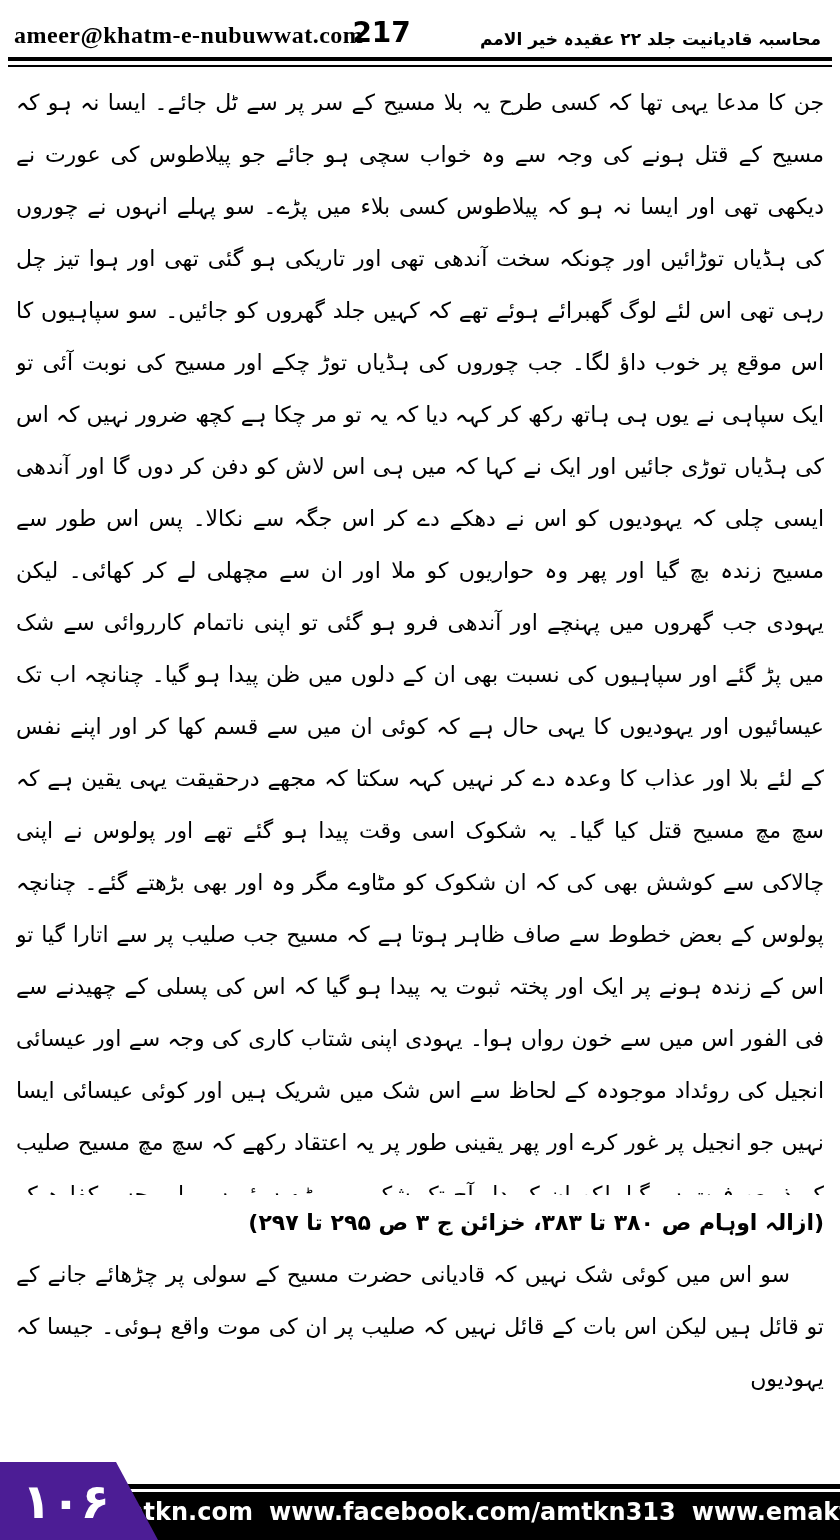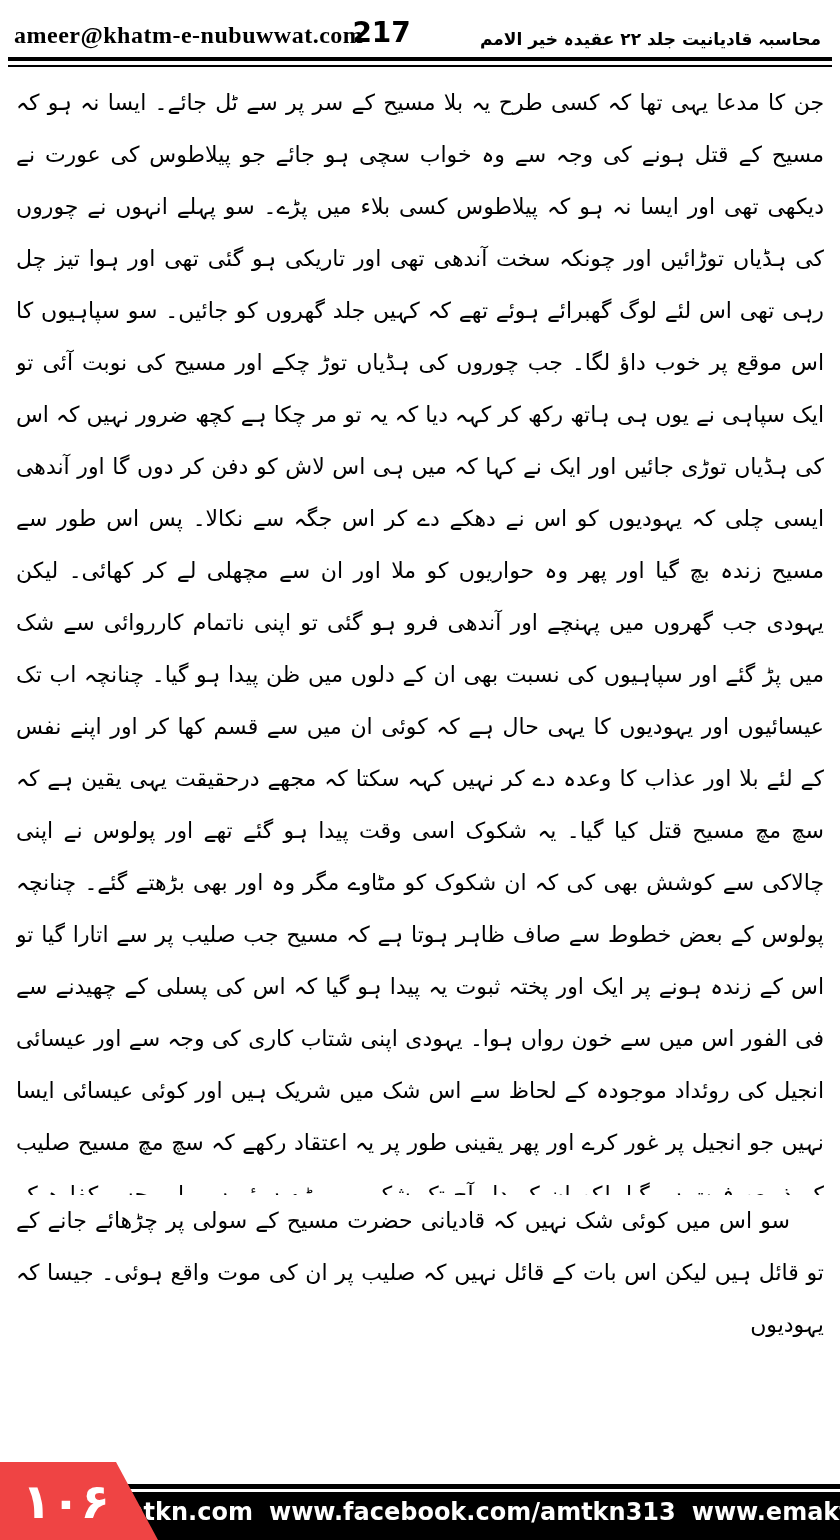--- a/index.html
+++ b/index.html
@@ -96,21 +96,21 @@
     position: absolute;
     top: 5px; left: 0; right: 0;
     height: 3px;
     background: #fff;
   }
   .footer-number {
     position: absolute;
     left: 0; bottom: 0;
     width: 158px;
     height: 78px;
-    background: #ef4444;
+    background: #4c1d95;
     clip-path: polygon(0 0, 116px 0, 158px 100%, 0 100%);
     color: #fff;
     font-weight: 700;
     font-size: 48px;
     display: flex;
     align-items: center;
     justify-content: flex-start;
     padding-left: 22px;
     box-sizing: border-box;
     z-index: 2;
@@ -125,20 +125,21 @@
   <div class="header" dir="ltr">
     <div class="email">ameer@khatm-e-nubuwwat.com</div>
     <div class="pageno">217</div>
     <div class="title">محاسبہ قادیانیت جلد ۲۲ عقیدہ خیر الامم</div>
   </div>
 
   <div class="rule"></div>
 
   <div class="body-region">
     <p class="quote">جن کا مدعا یہی تھا کہ کسی طرح یہ بلا مسیح کے سر پر سے ٹل جائے۔ ایسا نہ ہو کہ مسیح کے قتل ہونے کی وجہ سے وہ خواب سچی ہو جائے جو پیلاطوس کی عورت نے دیکھی تھی اور ایسا نہ ہو کہ پیلاطوس کسی بلاء میں پڑے۔ سو پہلے انہوں نے چوروں کی ہڈیاں توڑائیں اور چونکہ سخت آندھی تھی اور تاریکی ہو گئی تھی اور ہوا تیز چل رہی تھی اس لئے لوگ گھبرائے ہوئے تھے کہ کہیں جلد گھروں کو جائیں۔ سو سپاہیوں کا اس موقع پر خوب داؤ لگا۔ جب چوروں کی ہڈیاں توڑ چکے اور مسیح کی نوبت آئی تو ایک سپاہی نے یوں ہی ہاتھ رکھ کر کہہ دیا کہ یہ تو مر چکا ہے کچھ ضرور نہیں کہ اس کی ہڈیاں توڑی جائیں اور ایک نے کہا کہ میں ہی اس لاش کو دفن کر دوں گا اور آندھی ایسی چلی کہ یہودیوں کو اس نے دھکے دے کر اس جگہ سے نکالا۔ پس اس طور سے مسیح زندہ بچ گیا اور پھر وہ حواریوں کو ملا اور ان سے مچھلی لے کر کھائی۔ لیکن یہودی جب گھروں میں پہنچے اور آندھی فرو ہو گئی تو اپنی ناتمام کارروائی سے شک میں پڑ گئے اور سپاہیوں کی نسبت بھی ان کے دلوں میں ظن پیدا ہو گیا۔ چنانچہ اب تک عیسائیوں اور یہودیوں کا یہی حال ہے کہ کوئی ان میں سے قسم کھا کر اور اپنے نفس کے لئے بلا اور عذاب کا وعدہ دے کر نہیں کہہ سکتا کہ مجھے درحقیقت یہی یقین ہے کہ سچ مچ مسیح قتل کیا گیا۔ یہ شکوک اسی وقت پیدا ہو گئے تھے اور پولوس نے اپنی چالاکی سے کوشش بھی کی کہ ان شکوک کو مٹاوے مگر وہ اور بھی بڑھتے گئے۔ چنانچہ پولوس کے بعض خطوط سے صاف ظاہر ہوتا ہے کہ مسیح جب صلیب پر سے اتارا گیا تو اس کے زندہ ہونے پر ایک اور پختہ ثبوت یہ پیدا ہو گیا کہ اس کی پسلی کے چھیدنے سے فی الفور اس میں سے خون رواں ہوا۔ یہودی اپنی شتاب کاری کی وجہ سے اور عیسائی انجیل کی روئداد موجودہ کے لحاظ سے اس شک میں شریک ہیں اور کوئی عیسائی ایسا نہیں جو انجیل پر غور کرے اور پھر یقینی طور پر یہ اعتقاد رکھے کہ سچ مچ مسیح صلیب کے ذریعہ فوت ہو گیا بلکہ ان کے دل آج تک شک میں پڑے ہوئے ہیں اور جس کفارہ کو وہ لئے پھرتے ہیں اس کی ایسے ریگ کے تودہ پر بناء ہے جس کو انجیل کے بیانات نے بھی برباد کر دیا ہے۔‘‘</p>
+    <p class="reference">(ازالہ اوہام ص ۳۸۰ تا ۳۸۳، خزائن ج ۳ ص ۲۹۵ تا ۲۹۷)</p>
     <p class="closing">سو اس میں کوئی شک نہیں کہ قادیانی حضرت مسیح کے سولی پر چڑھائے جانے کے تو قائل ہیں لیکن اس بات کے قائل نہیں کہ صلیب پر ان کی موت واقع ہوئی۔ جیسا کہ یہودیوں</p>
   </div>
 
   <div class="footer">
     <div class="footer-bar" dir="ltr">
       <span class="url">www.amtkn.com</span>
       <span class="url">www.facebook.com/amtkn313</span>
       <span class="url">www.emaktaba.info</span>
     </div>
     <div class="footer-number">۱۰۶</div>

